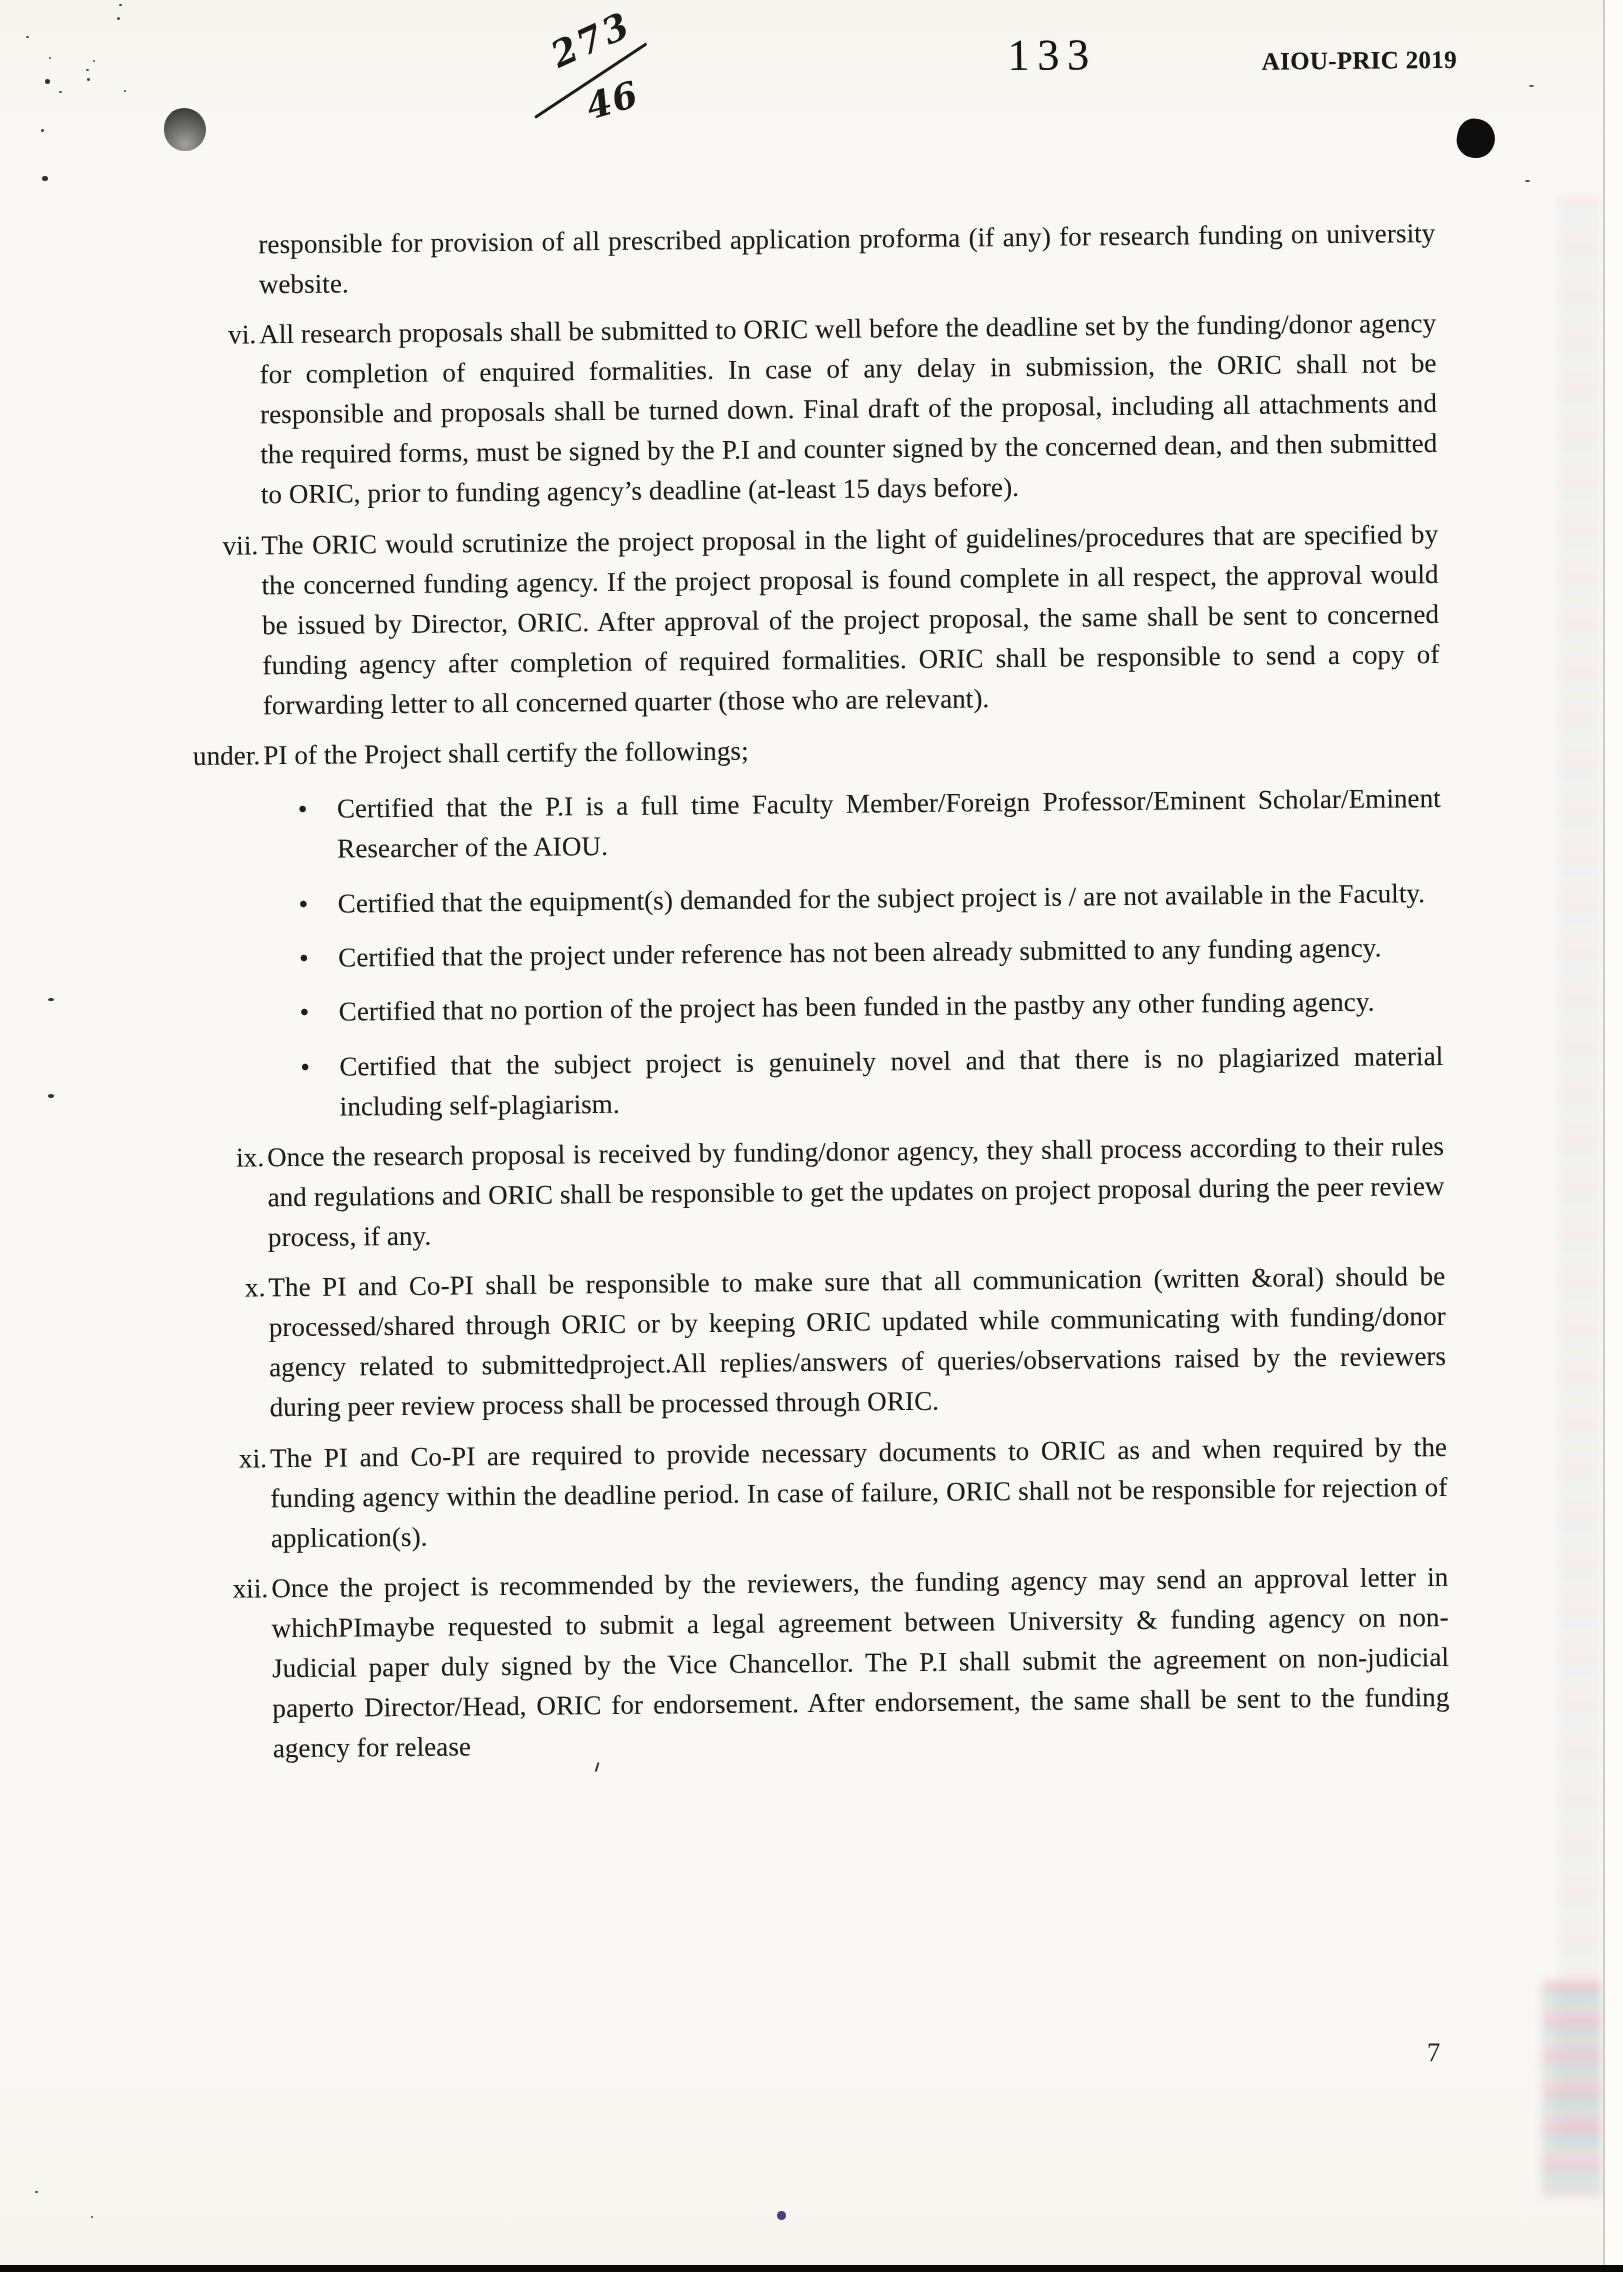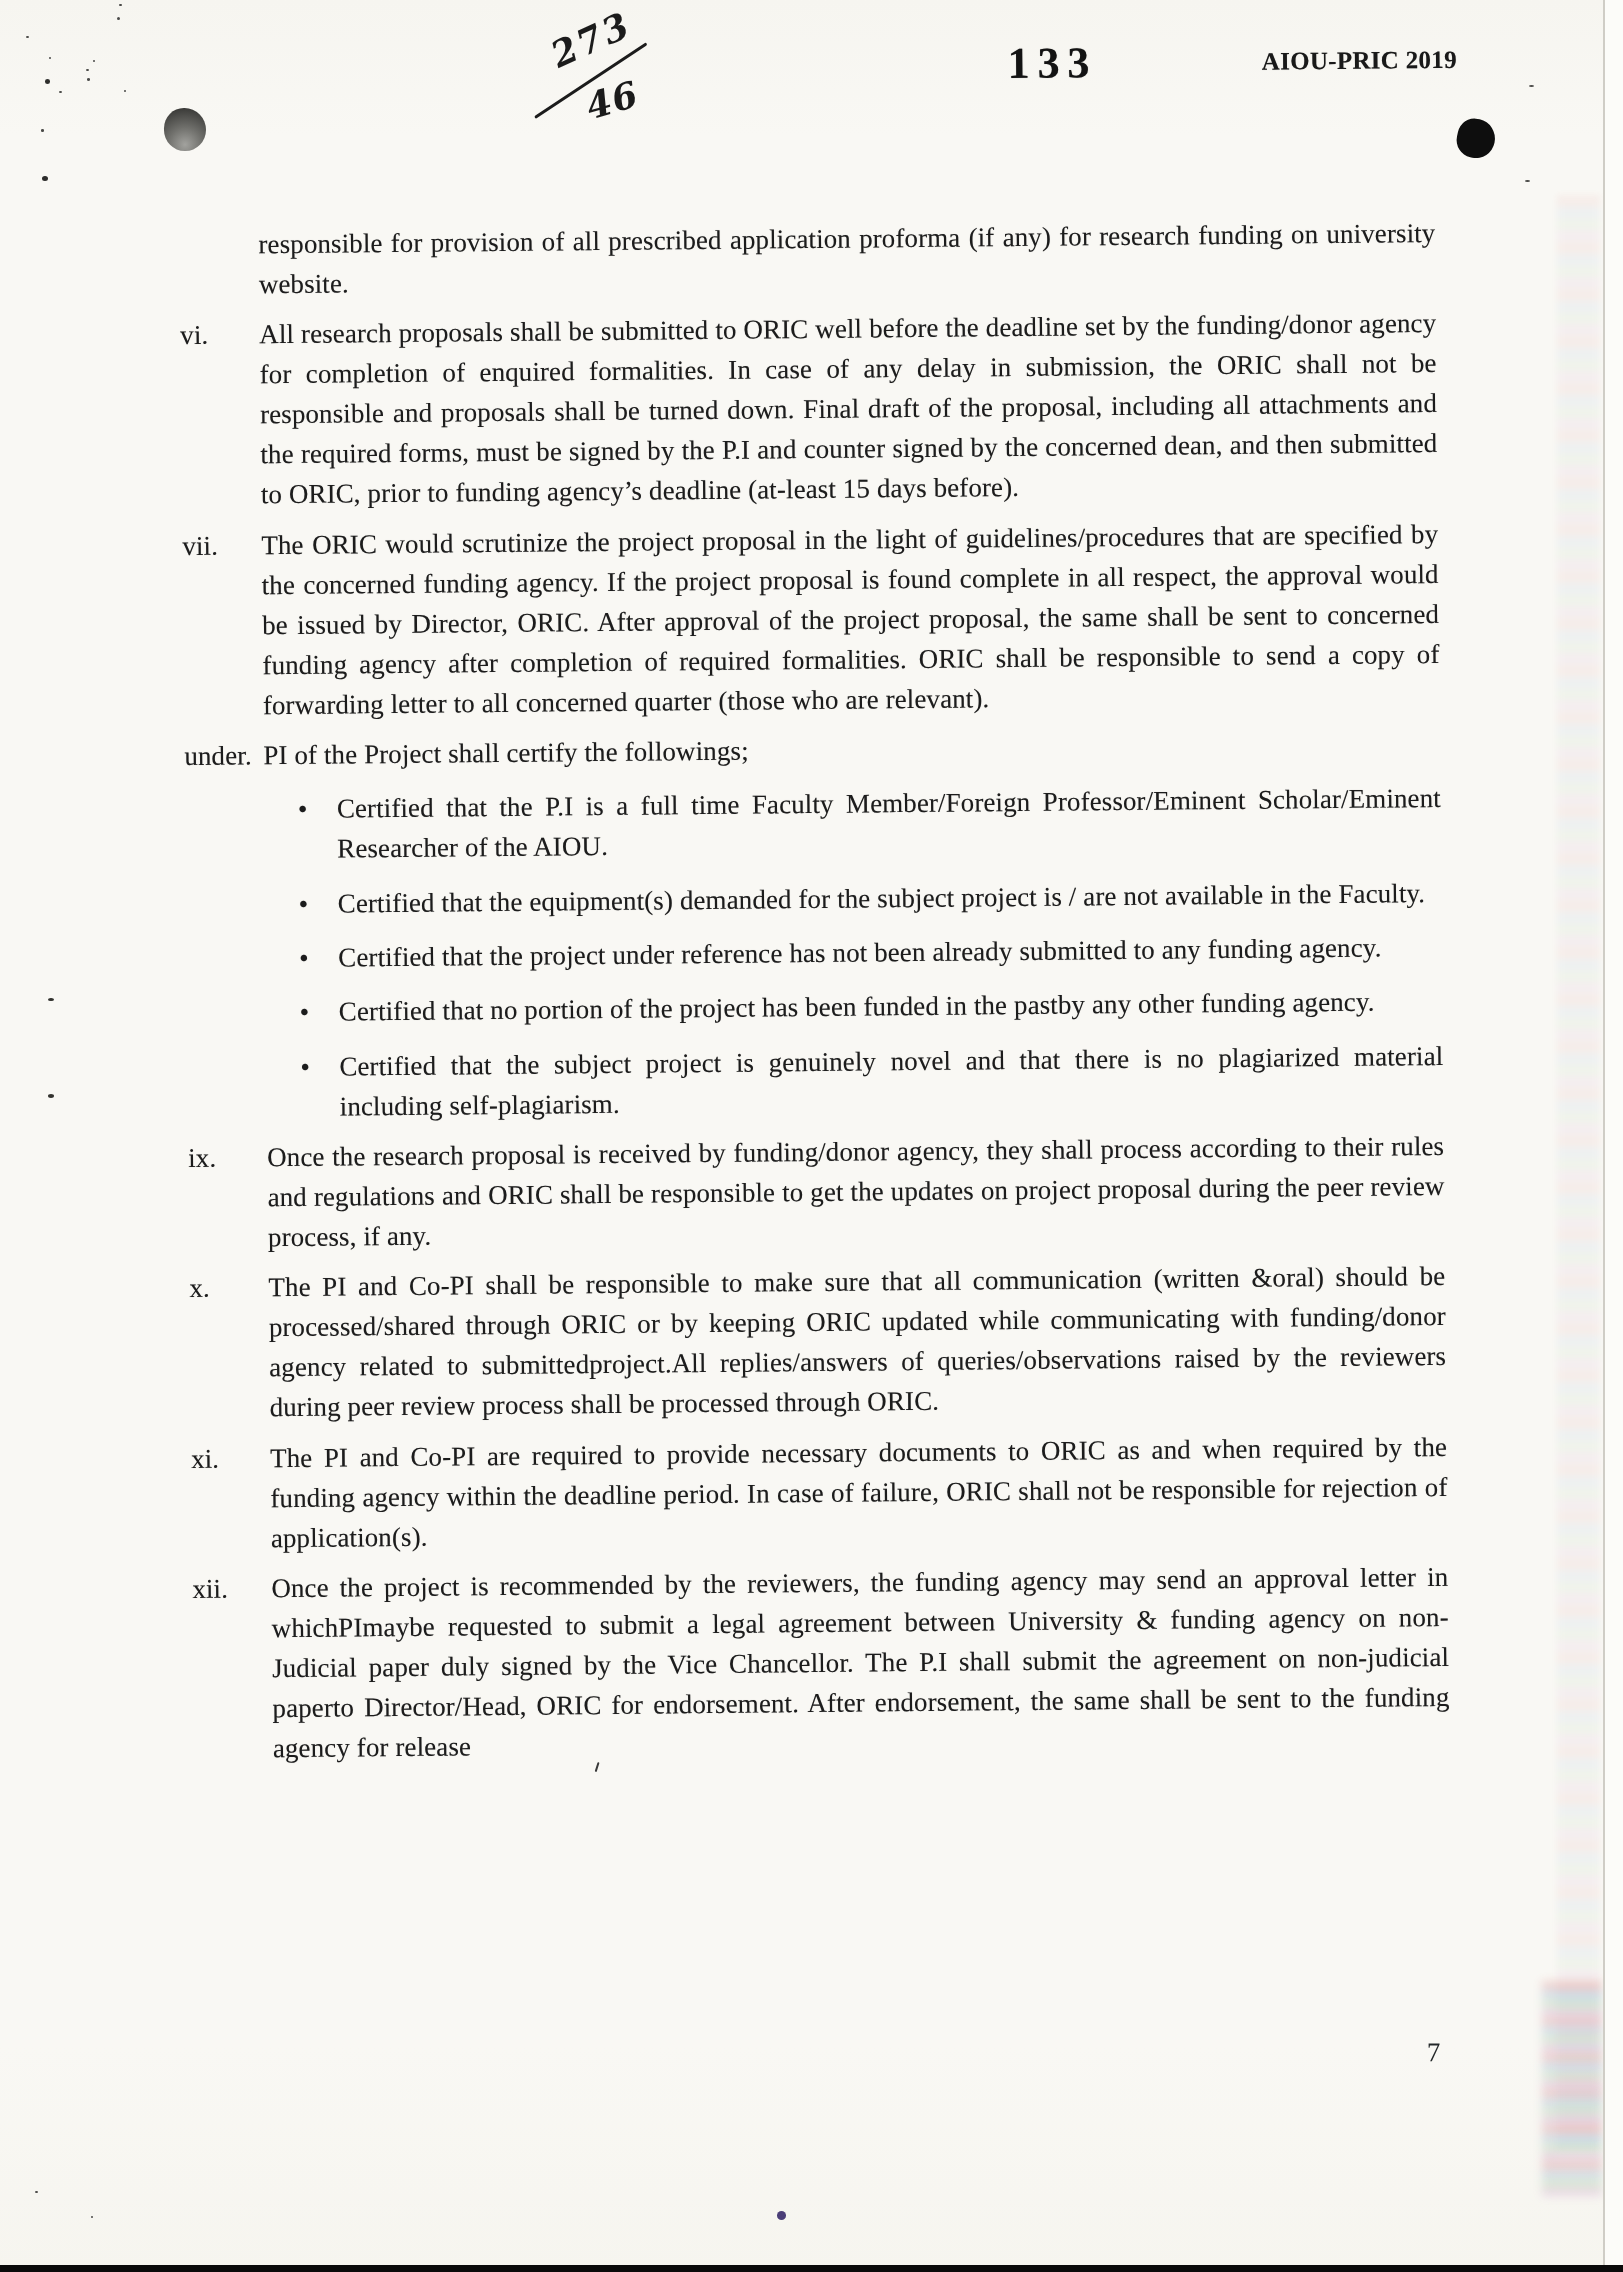--- a/index.html
+++ b/index.html
@@ -14,32 +14,32 @@
   
   .scan{position:absolute;inset:0;transform:rotate(-0.55deg);transform-origin:50% 50%;}
 
   
   .handwritten{position:absolute;left:539px;top:14.3px;width:143px;height:124px;
     font-family:"DejaVu Serif", serif;font-style:italic;font-weight:bold;color:#1b1b1b;}
   .hw-num{position:absolute;left:21px;top:1.3px;font-size:36px;transform:rotate(-24deg);letter-spacing:2.6px;}
   .hw-den{position:absolute;left:57px;top:63px;font-size:36px;transform:rotate(-16deg);letter-spacing:1.3px;}
   .hw-slash{position:absolute;left:-5.2px;top:63px;width:134px;height:3.3px;background:#1c1c1c;
     border-radius:2px;transform:rotate(-33deg);}
-  .stamp{position:absolute;left:1018px;top:40px;font-weight:bold;font-size:44px;
+  .stamp{position:absolute;left:1018px;top:32px;font-weight:normal;font-size:44px;
     letter-spacing:7.8px;color:#131313;text-shadow:0 0 0.7px rgba(20,20,20,.55);}
   .docref{position:absolute;left:1272px;top:52px;font-weight:bold;font-size:25px;
     letter-spacing:0.3px;color:#191919;text-shadow:0 0 0.7px rgba(20,20,20,.4);}
 
   
   .content{position:absolute;left:267px;top:219px;width:1177px;
     font-size:27px;line-height:40px;text-align:justify;
     color:#1c1c1c;text-shadow:0 0 0.7px rgba(25,25,25,.35);letter-spacing:0.1px;}
   .para{margin:0 0 10.4px 0;}
   .item{position:relative;margin-top:10.4px;}
-  .num{position:absolute;left:-79px;top:0;width:76px;text-align:left;}
+  .num{position:absolute;left:-79px;top:0;width:76px;text-align:right;}
   .bullets{margin-top:14.3px;}
   .bullet{position:relative;padding-left:73px;margin-top:14.3px;}
   .bdot{position:absolute;left:34px;top:0;}
   .pagenum{position:absolute;left:1418px;top:2043px;font-size:27px;color:#24282a;}
 
   
   .tick{position:absolute;left:590px;top:1760px;width:2px;height:10.4px;background:#3a3a3a;
     border-radius:1.3px;transform:rotate(18deg);}
 
   

